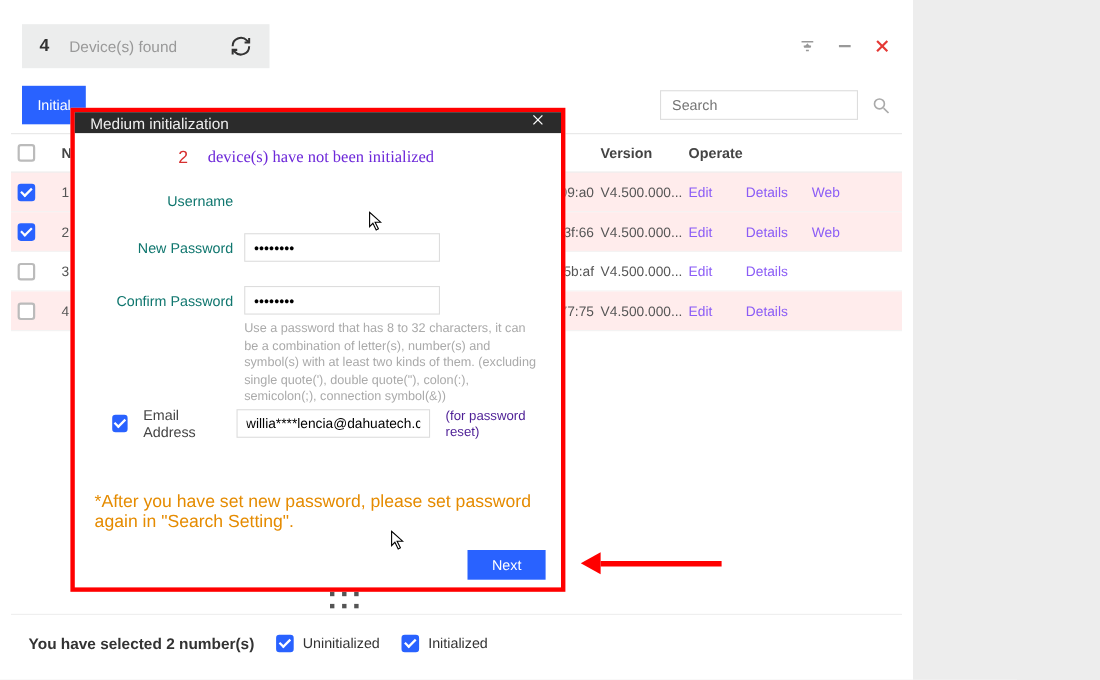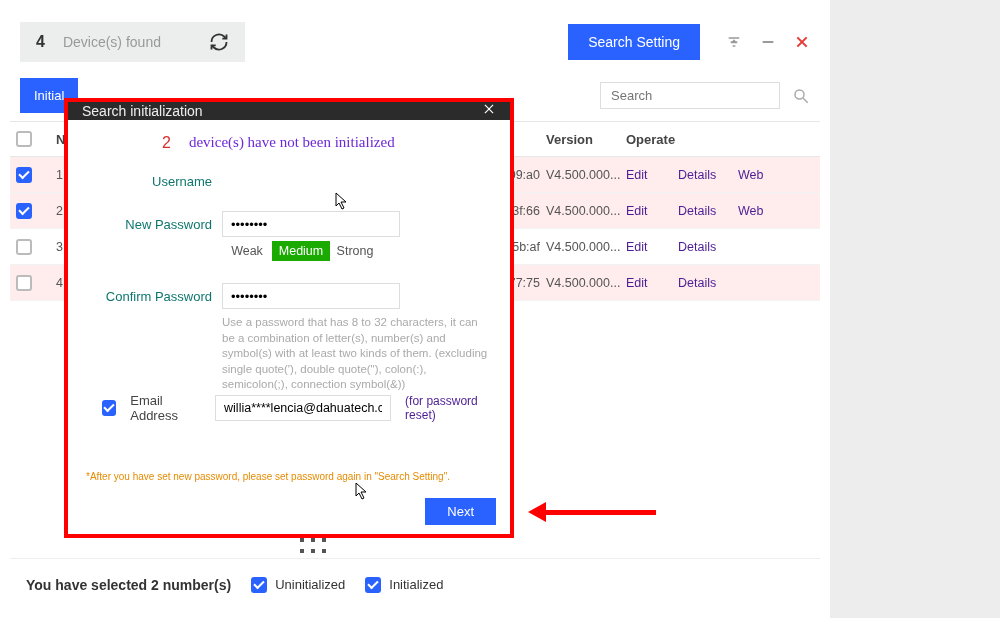--- a/index.html
+++ b/index.html
@@ -146,21 +146,21 @@
     background: #2962ff;
     border-color: #2962ff;
   }
   .cb.checked::after {
     content: '';
     width: 4px; height: 8px;
     border: solid #fff;
     border-width: 0 2px 2px 0;
     transform: rotate(45deg) translate(-1px,-1px);
   }
-  .link { color: #4c1d95; cursor: pointer; }
+  .link { color: #8b5cf6; cursor: pointer; }
 
   
   .bottombar {
     position: absolute;
     left: 10px; right: 10px;
     bottom: 8px;
     height: 52px;
     border-top: 1px solid #eee;
     display: flex;
     align-items: center;
@@ -285,21 +285,21 @@
   .email-note { font-size: 12px; color: #4c1d95; }
   .email-input {
     border: 1px solid #ddd;
     height: 26px;
     padding: 0 8px;
     font-size: 12.5px;
     width: 176px;
   }
   .warn {
     color: #e58b00;
-    font-size: 10px;
+    font-size: 16px;
     margin-top: 48px;
     margin-left: 4px;
   }
   .modal-foot {
     padding: 6px 14px 14px 14px;
     display: flex;
     justify-content: flex-end;
   }
   .btn-next {
     background: #2962ff;
@@ -367,21 +367,20 @@
       <span class="refresh-icon icon-btn">
         <svg width="20" height="20" viewBox="0 0 24 24" fill="none" stroke="#333" stroke-width="2.2">
             <path d="M3 12a9 9 0 0 1 15.5-6.3L21 8"></path>
             <path d="M21 3v5h-5"></path>
             <path d="M21 12a9 9 0 0 1-15.5 6.3L3 16"></path>
             <path d="M3 21v-5h5"></path>
           </svg>
       </span>
     </div>
     <div class="topbar-spacer"></div>
-    <button class="btn-primary">Search Setting</button>
     <div class="top-icons">
       <span class="icon-btn">
         <svg width="16" height="16" viewBox="0 0 24 24">
             <path d="M4 6h16M7 12h10M10 18h4" stroke="#999" stroke-width="2" fill="none"></path>
             <path d="M12 8l5 6H7z" fill="#999"></path>
           </svg>
       </span>
       <span class="icon-btn">
         <svg width="16" height="16" viewBox="0 0 24 24">
             <line x1="4" y1="12" x2="20" y2="12" stroke="#999" stroke-width="3"></line>
@@ -467,46 +466,41 @@
       <span>Uninitialized</span>
     </span>
     <span class="cb-inline">
       <span class="cb checked"></span>
       <span>Initialized</span>
     </span>
   </div>
 
   <div class="modal">
     <div class="modal-head">
-      <span>Search initialization</span>
+      <span>Medium initialization</span>
       <span class="modal-close">
         <svg width="14" height="14" viewBox="0 0 24 24">
             <line x1="5" y1="5" x2="19" y2="19" stroke="#fff" stroke-width="2"></line>
             <line x1="19" y1="5" x2="5" y2="19" stroke="#fff" stroke-width="2"></line>
           </svg>
       </span>
     </div>
     <div class="modal-body">
       <div class="init-title">
         <span class="init-count">2</span>
         <span class="init-text">device(s) have not been initialized</span>
       </div>
 
       <div class="form-row">
         <span class="form-label">Username</span>
       </div>
 
       <div class="form-row">
         <span class="form-label">New Password</span>
         <input class="form-input" value="••••••••" style="">
-      </div>
-      <div class="strength-wrap">
-        <span class="sw">Weak</span>
-        <span class="sw on">Medium</span>
-        <span class="sw">Strong</span>
       </div>
 
       <div class="form-row">
         <span class="form-label">Confirm Password</span>
         <input class="form-input" value="••••••••" style="">
       </div>
       <div class="hint">Use a password that has 8 to 32 characters, it can be a combination of letter(s), number(s) and symbol(s) with at least two kinds of them. (excluding single quote('), double quote("), colon(:), semicolon(;), connection symbol(&amp;))</div>
 
       <div class="email-row">
         <span class="cb checked"></span>

